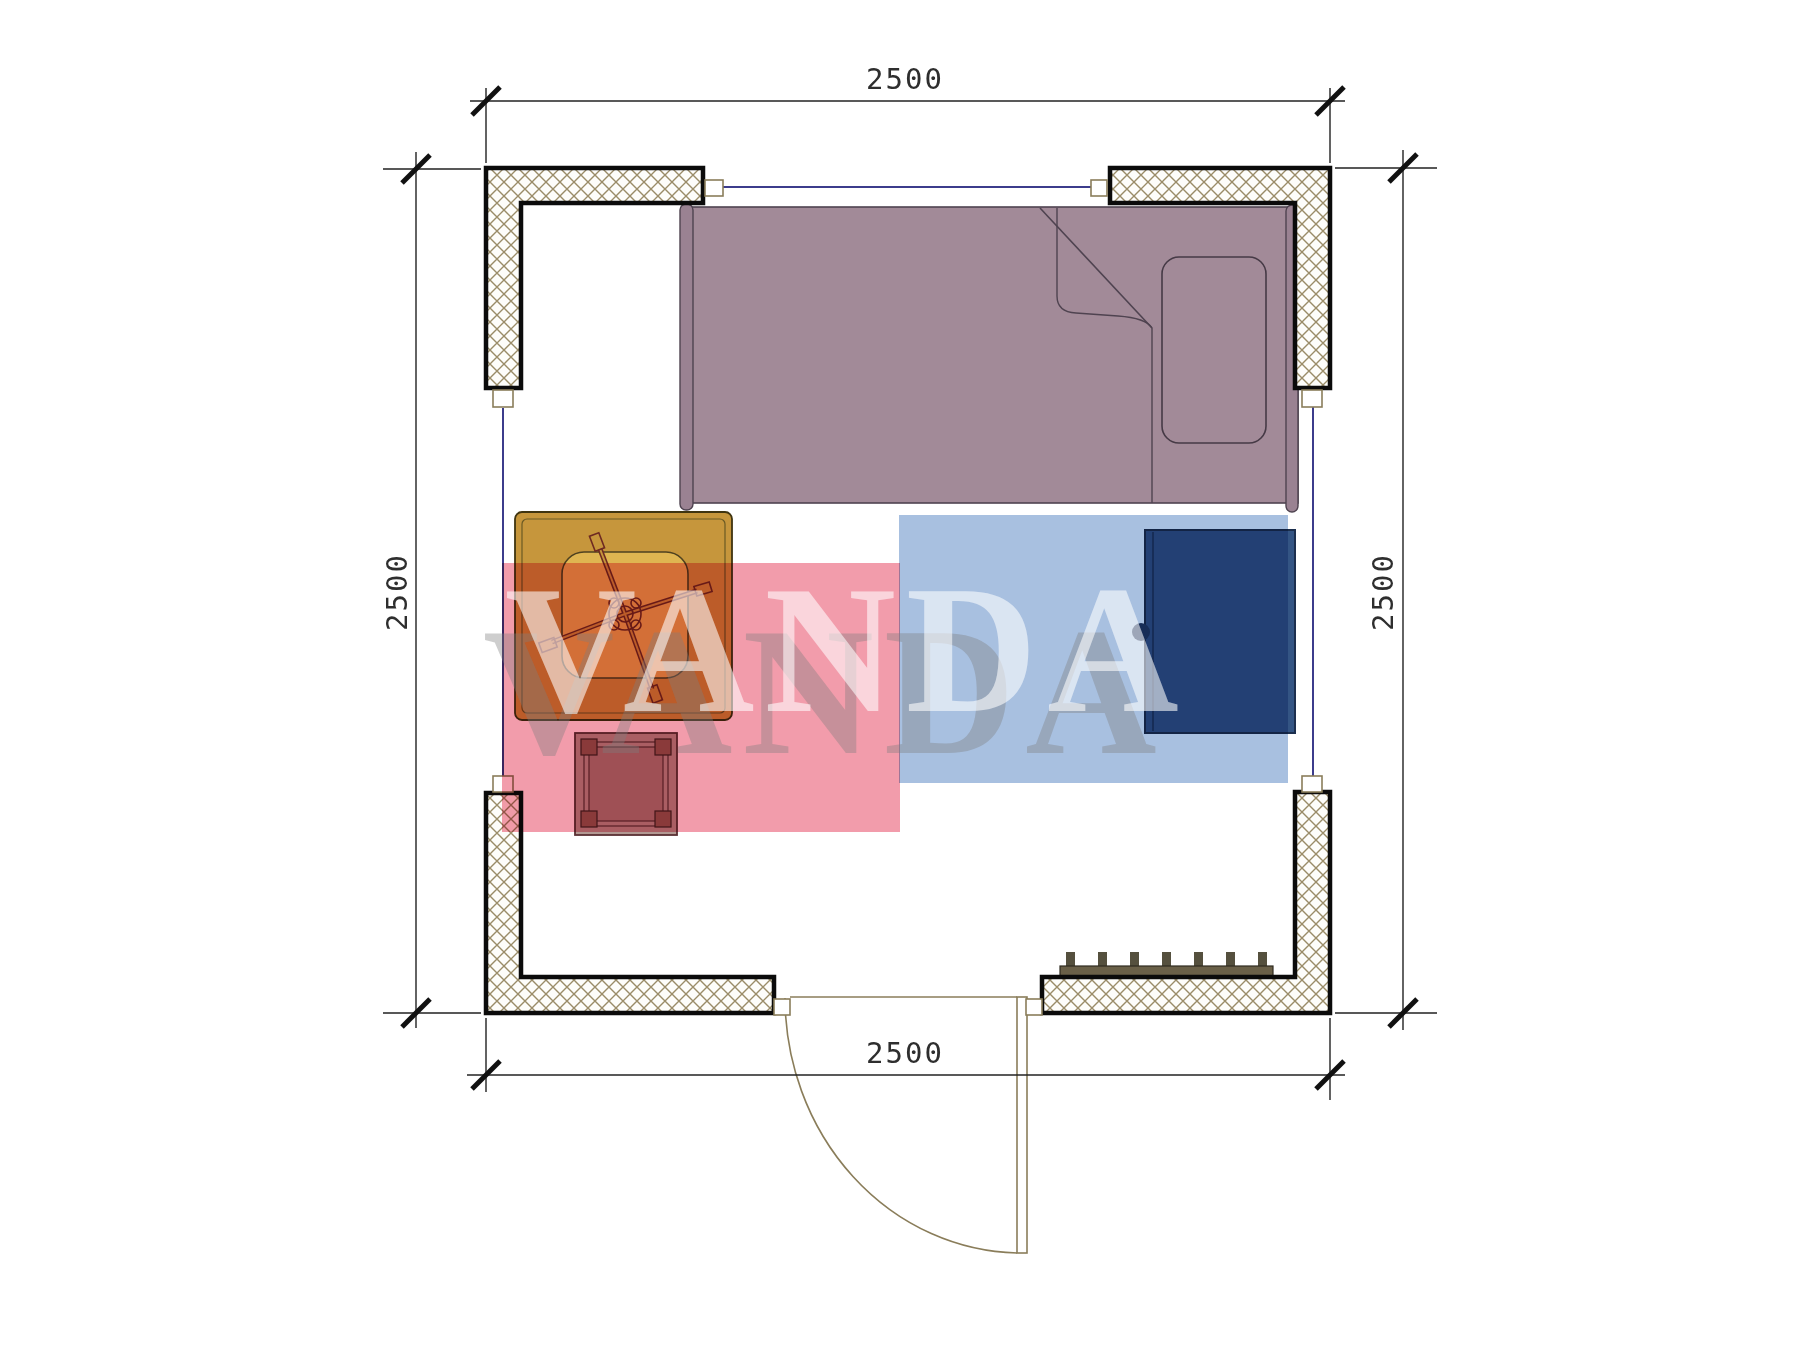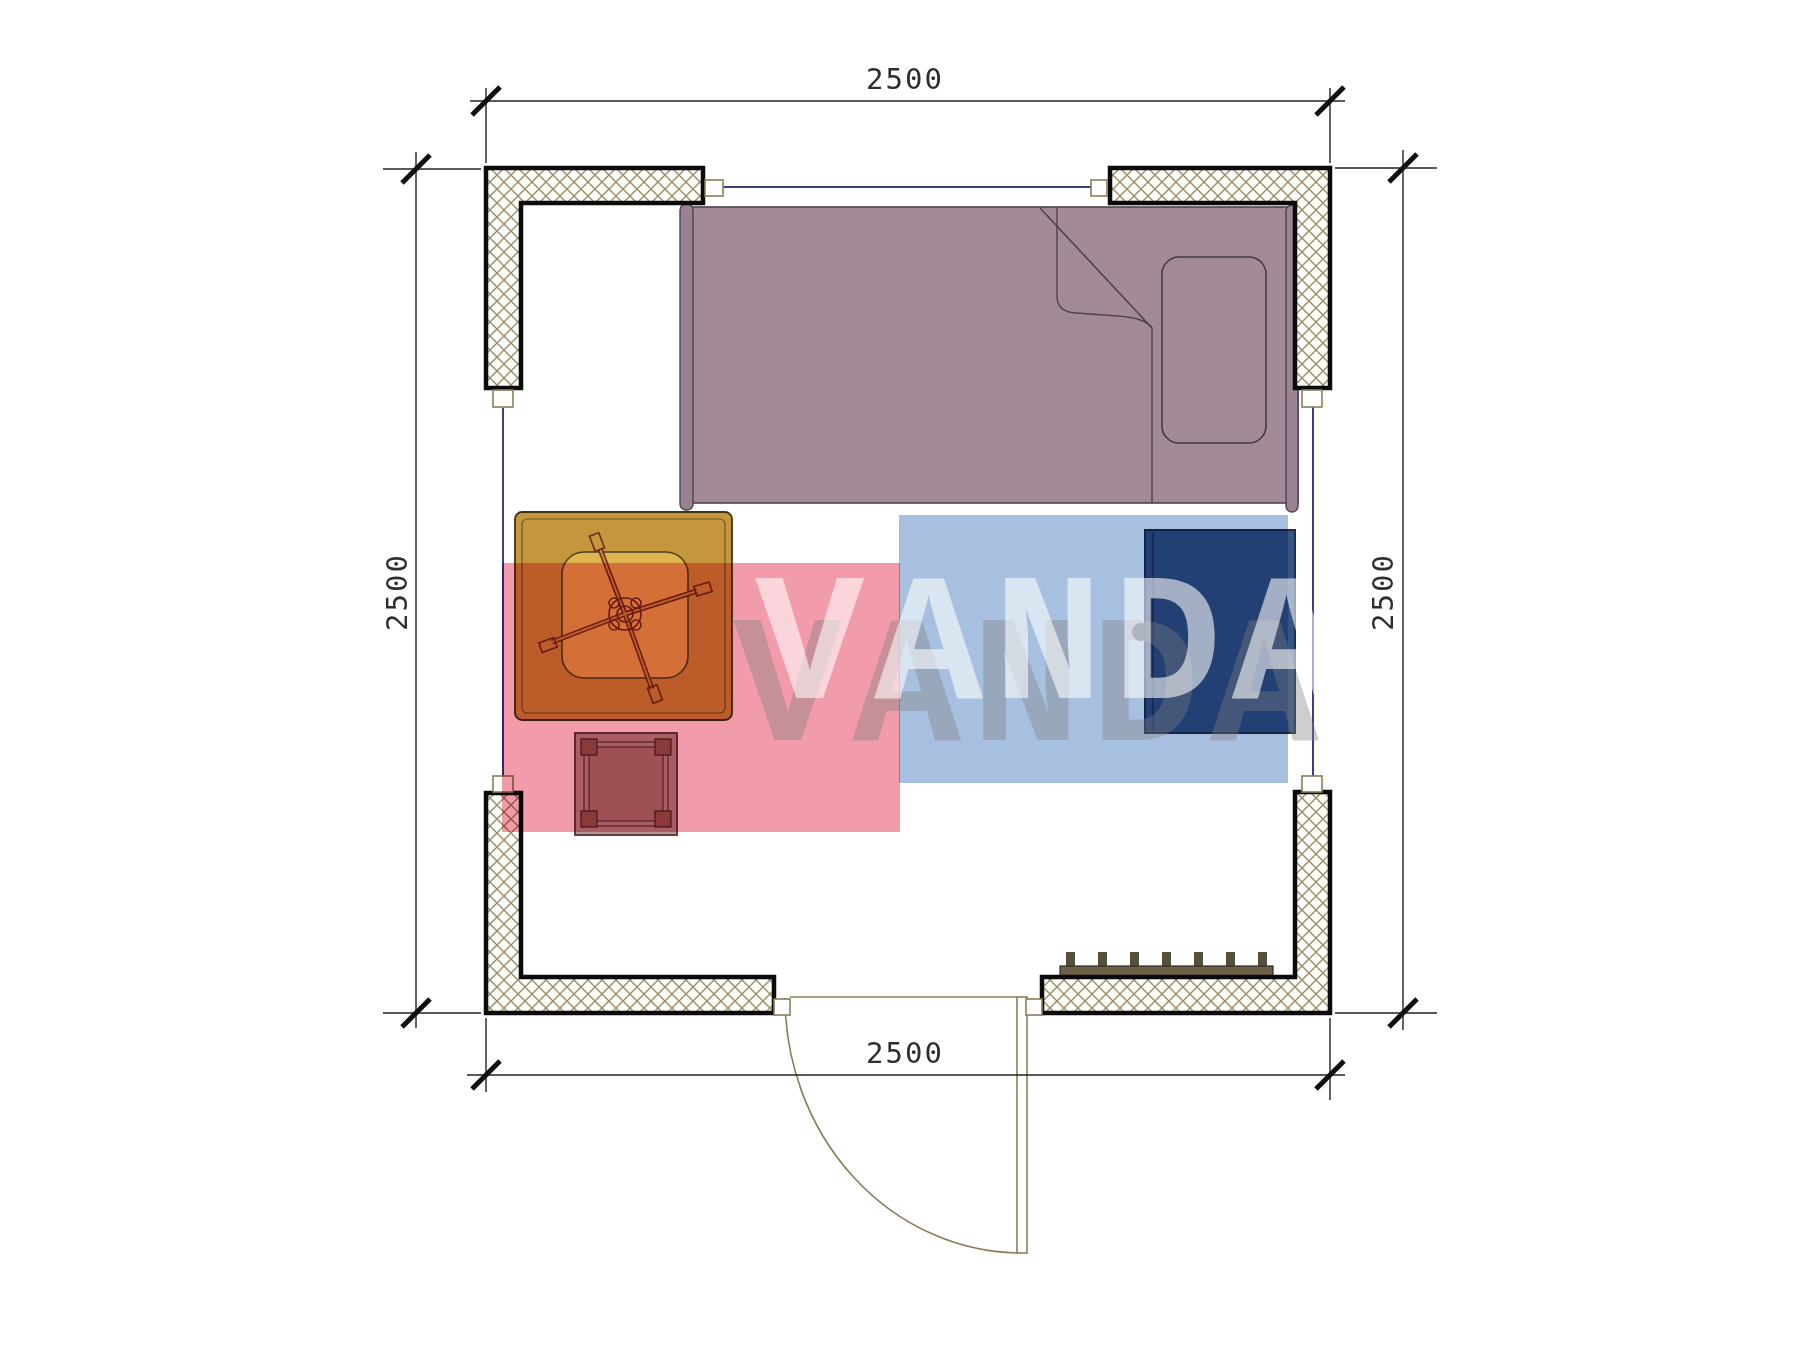--- a/index.html
+++ b/index.html
@@ -10,24 +10,24 @@
     font-family:"DejaVu Sans Mono",monospace;font-size:29px;line-height:34px;
     color:#2e2e2e;letter-spacing:2px;}
   .dim-label.vert{transform:rotate(-90deg);transform-origin:50% 50%;}
   #dim-top{left:805px;top:62px;}
   #dim-bottom{left:805px;top:1036px;}
   #dim-left{left:297px;top:575px;}
   #dim-right{left:1283px;top:575px;}
   .wm-block{position:absolute;mix-blend-mode:multiply;}
   #wm-pink{left:502px;top:563px;width:398px;height:269px;background:var(--pink-block,#f29cab);}
   #wm-blue{left:899px;top:515px;width:389px;height:268px;background:var(--blue-block,#a8c0e0);}
-  #wm-text{position:absolute;left:505px;top:559px;width:800px;text-align:right;
-    font-family:Liberation Mono, monospace;font-weight:bold;font-size:182px;line-height:1;
+  #wm-text{position:absolute;left:505px;top:559px;width:800px;text-align:left;
+    font-family:Liberation Serif, serif;font-weight:bold;font-size:182px;line-height:1;
     letter-spacing:10px;color:rgba(255,255,255,0.58);
-    text-shadow:-22px 42px 0 rgba(125,125,125,0.38);padding-left:46px;}
+    text-shadow:-22px 42px 0 rgba(125,125,125,0.38);}
   .wall{fill:url(#hatch);stroke:#0b0b0b;stroke-width:4.5;}
   .wall-bg{fill:#fdfdfa;stroke:none;}
   .dim{stroke:#222;stroke-width:1.4;fill:none;}
   .tick{stroke:#111;stroke-width:5;}
   .winline{stroke:var(--window-line,#3c3c8c);stroke-width:2;}
   .stub{fill:#fff;stroke:var(--door-line,#8a7d5a);stroke-width:1.6;}
   .doorln{stroke:var(--door-line,#8a7d5a);stroke-width:1.6;fill:none;}
   .chair-dark{stroke:#6e2a22;stroke-width:5;fill:none;}
   .chair-mid{stroke:var(--desk,#c6963c);stroke-width:2;fill:none;}
   .chair-fine{stroke:#6e2a22;stroke-width:1.6;fill:none;}

